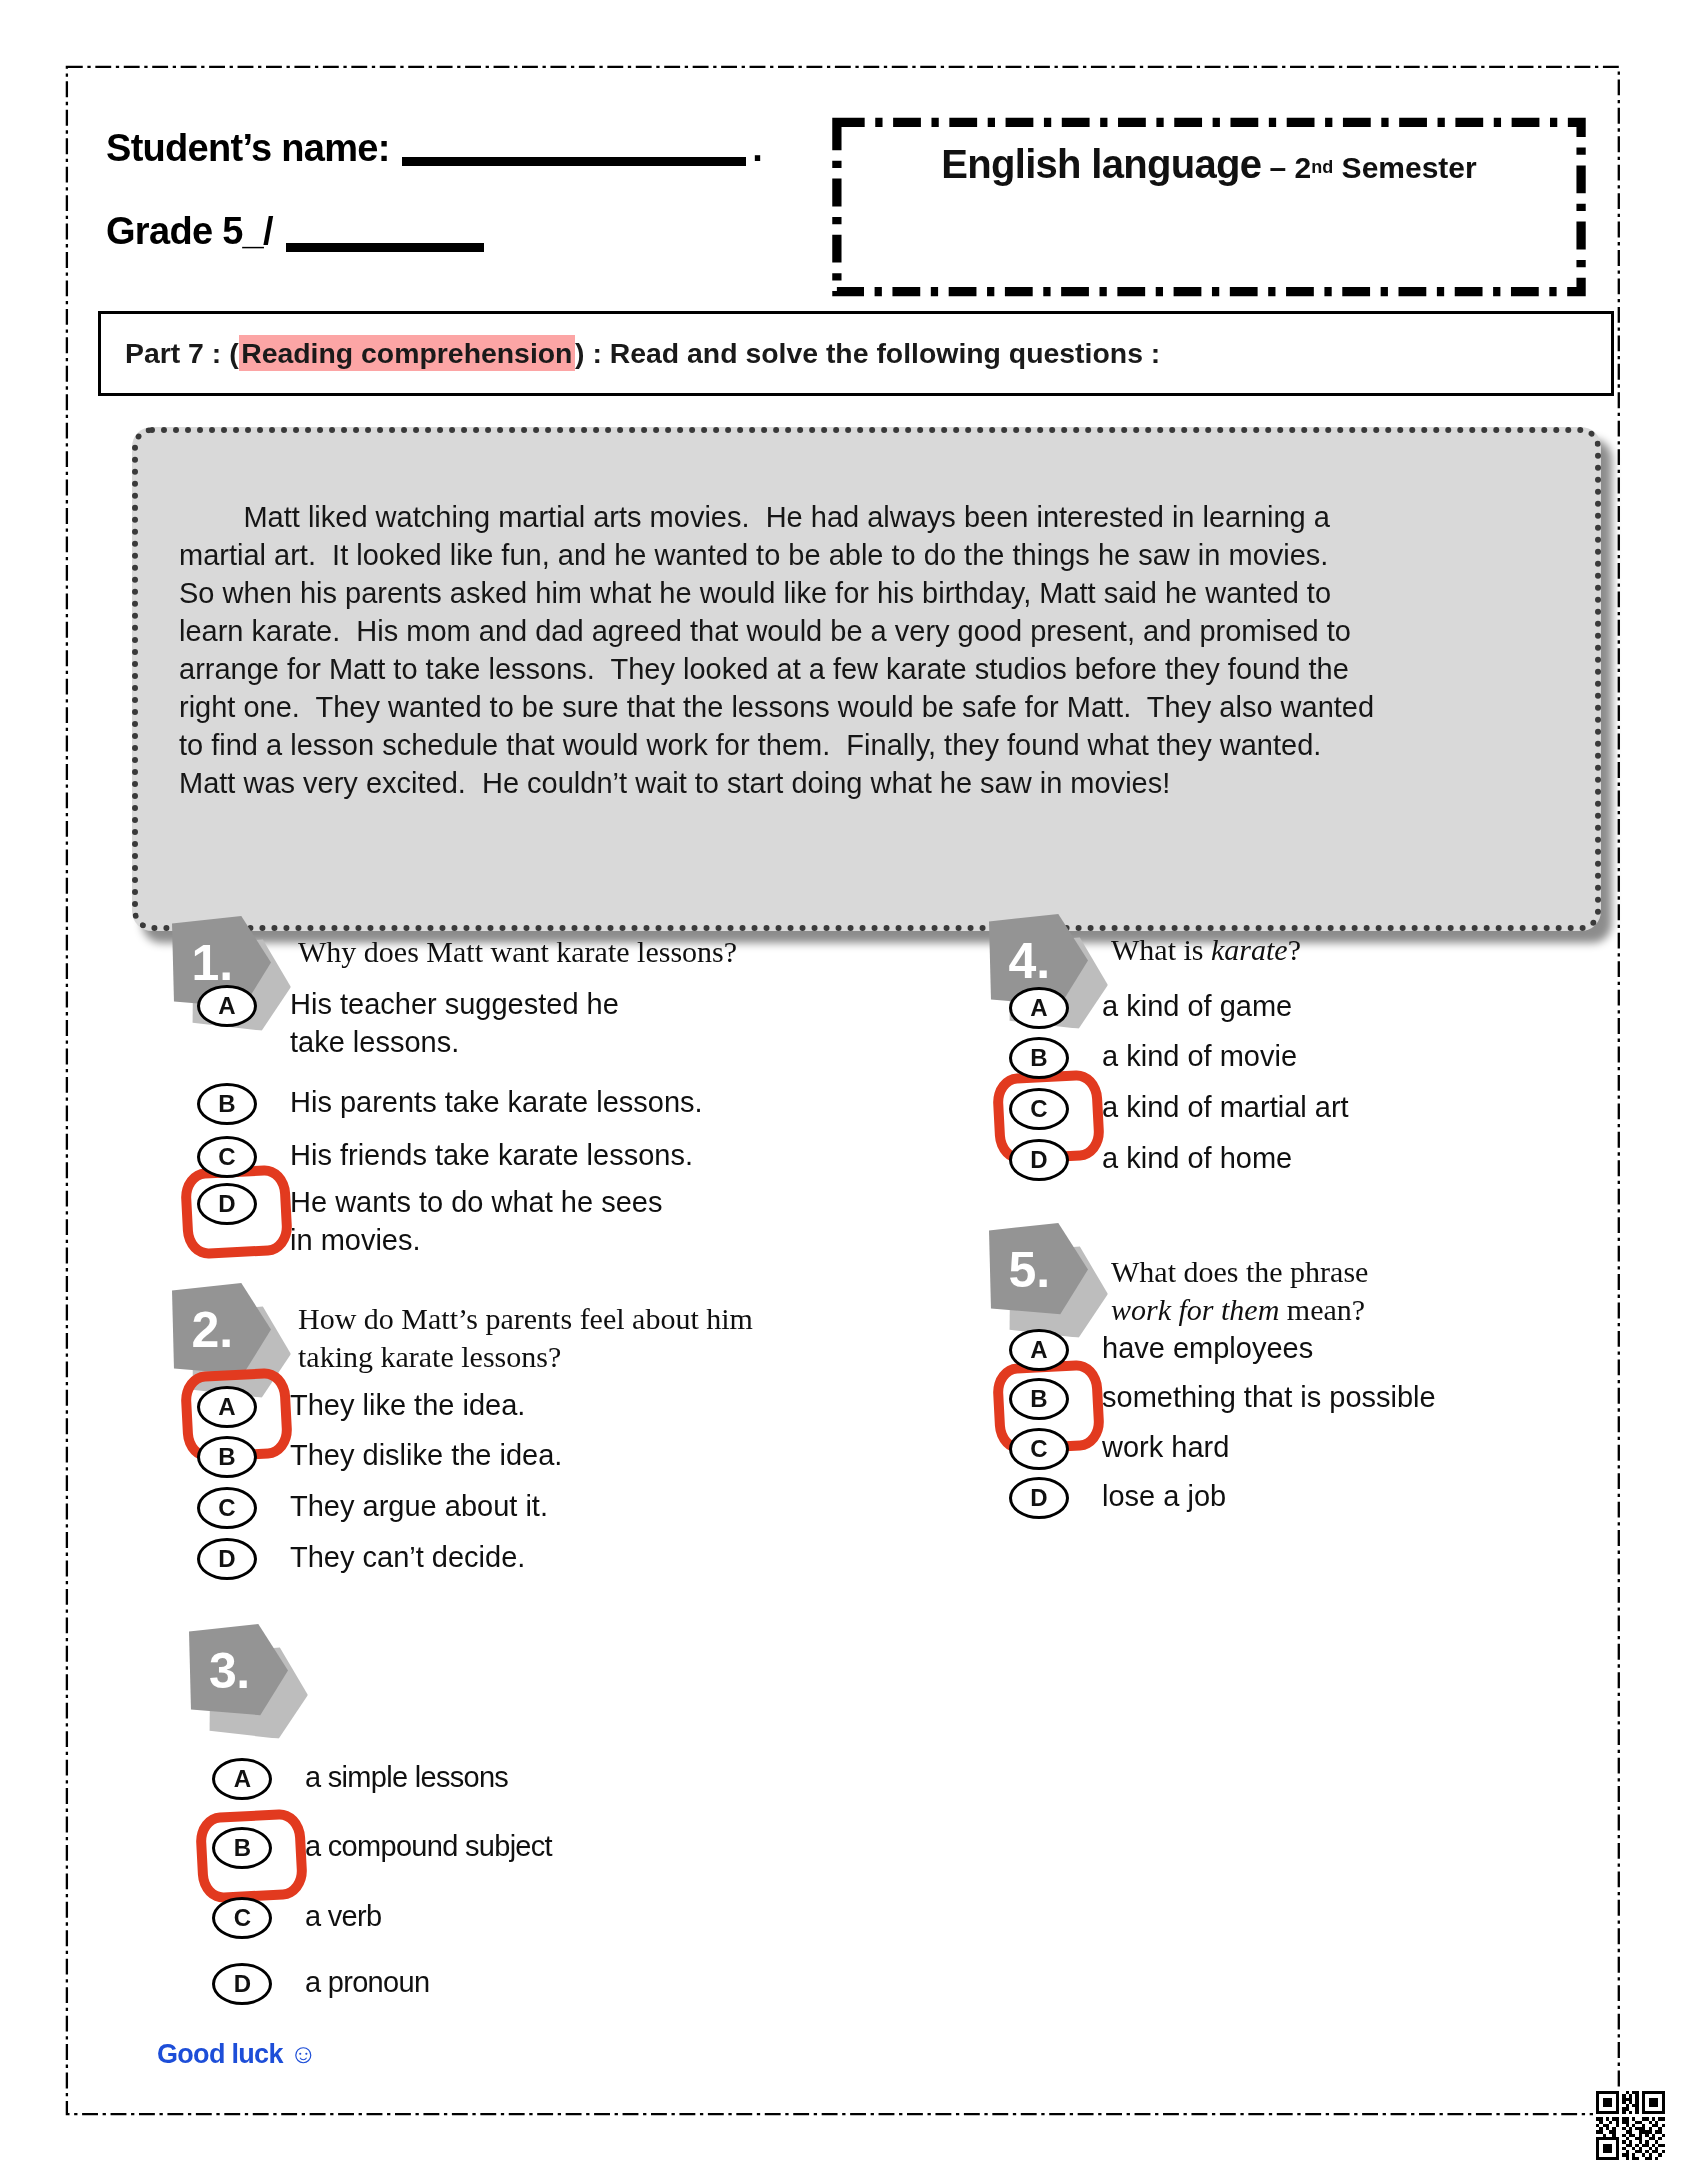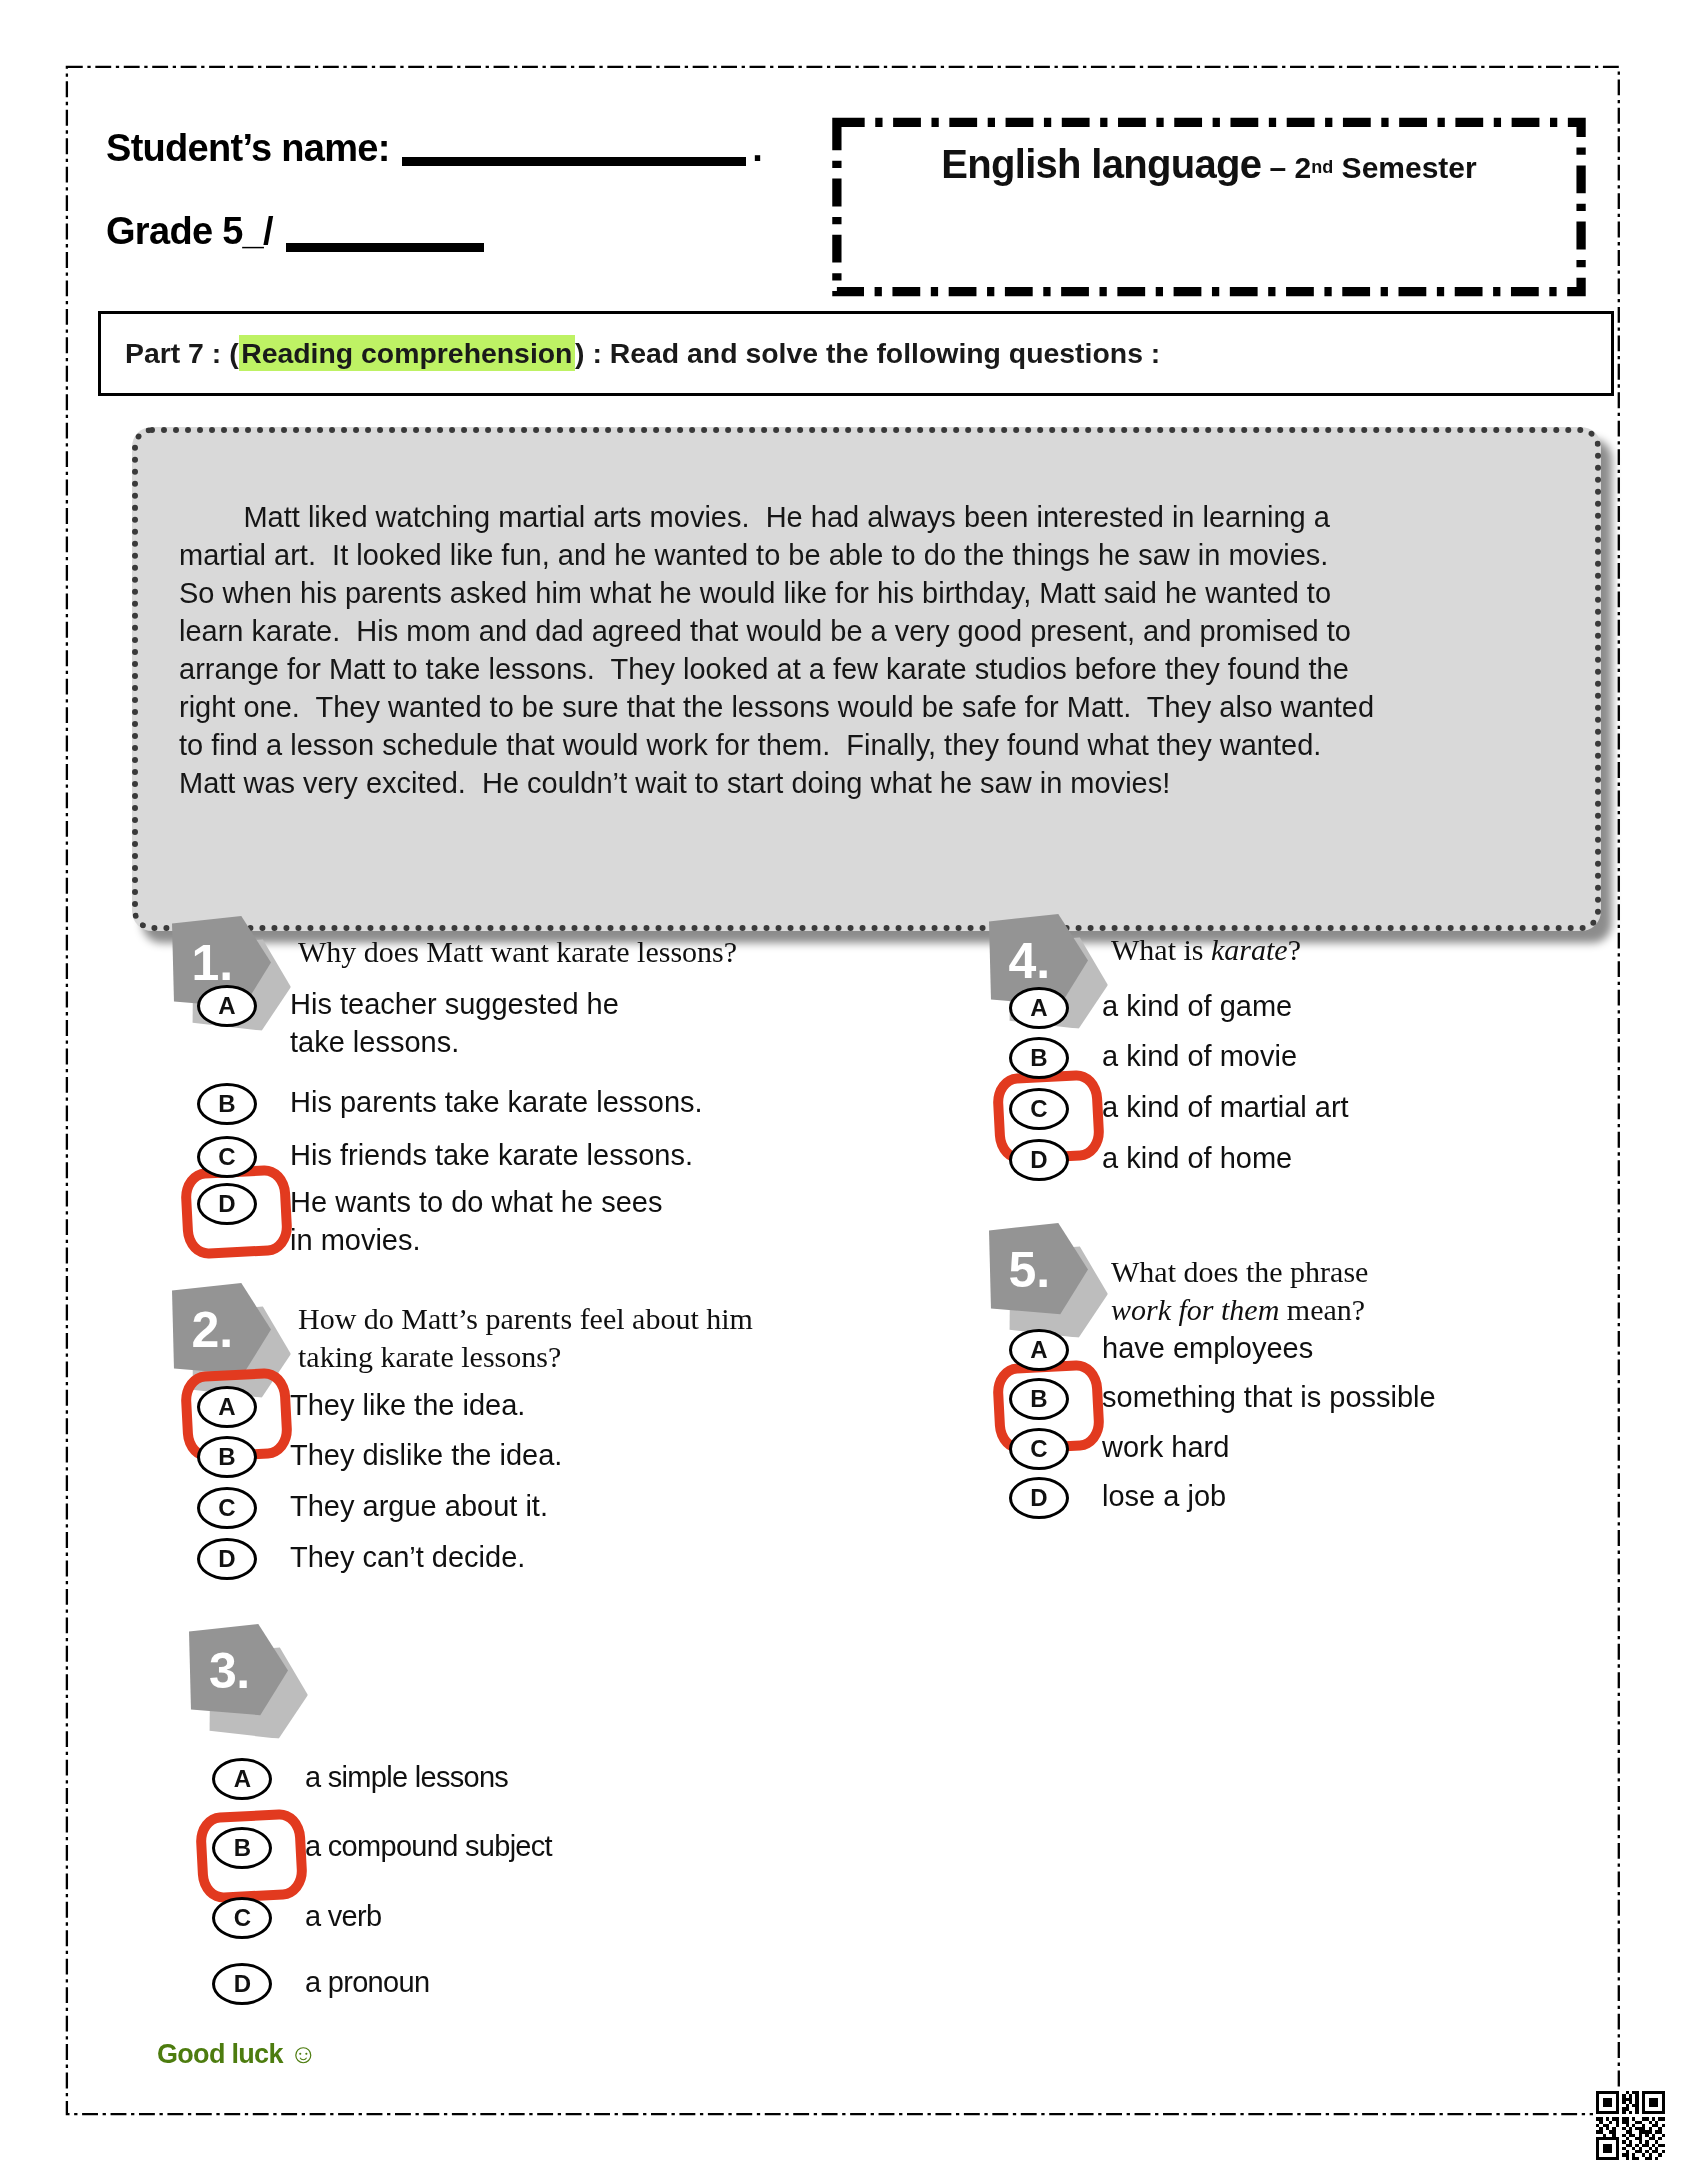--- a/index.html
+++ b/index.html
@@ -19,21 +19,21 @@
              box-sizing:border-box;display:flex;justify-content:center;align-items:flex-start;
              padding-top:20px;}
   .title-main{font-size:40px;font-weight:bold;letter-spacing:-0.7px;}
   .title-rest{font-size:30px;font-weight:bold;}
   .title-sup{font-size:18px;font-weight:bold;vertical-align:super;margin-top:27px;}
 
   
   .part1{position:absolute;left:98px;top:311px;width:1516px;height:85px;border:3.3px solid #000;
          box-sizing:border-box;display:flex;align-items:center;padding-left:24px;
          font-size:28.4px;font-weight:bold;color:#1a1a1a;}
-  .hl{background:#bef264;padding:2px 2.6px;}
+  .hl{background:#fca5a5;padding:2px 2.6px;}
 
   
   .passage{position:absolute;left:132px;top:427px;width:1469px;height:504px;background:#d9d9d9;
            border:6px dotted #3a3a3a;border-radius:20px;box-shadow:10.6px 12px 8px rgba(0,0,0,.45);
            box-sizing:border-box;padding:26.5px 41px;font-size:29px;line-height:38px;color:#161616;
            white-space:pre-wrap;}
 
   
   .q{position:absolute;width:820px;}
   .badge{position:absolute;left:0;top:0;width:99px;height:93px;}
@@ -53,21 +53,21 @@
   .opt{position:absolute;display:flex;align-items:flex-start;}
   .marker{flex:none;width:54px;height:36px;border:3.3px solid #000;border-radius:50%;background:#fff;
           display:flex;align-items:center;justify-content:center;font-size:24px;font-weight:bold;
           position:relative;z-index:1;}
   .opt-text{margin-left:33px;font-size:29px;line-height:38px;color:#101010;padding-top:0;}
   .opt-line{display:block;white-space:nowrap;}
   .red-circle{position:absolute;left:-14.6px;top:-16.5px;width:89px;height:70px;
               border:10px solid #e23a1f;border-radius:25px/29px;transform:rotate(-3deg);z-index:0;}
 
   .goodluck{position:absolute;left:157px;top:2039px;font-size:27px;font-weight:bold;
-            letter-spacing:-0.7px;color:#4d7c0f;}
+            letter-spacing:-0.7px;color:#1d4ed8;}
 
   .qr{position:absolute;left:1593px;top:2088px;width:74px;height:74px;background:#fff;
       display:flex;align-items:center;justify-content:center;}
 </style>
 </head>
 <body>
 
 <div class="page">
 
   <svg class="frame-svg" width="1687" height="2183" viewBox="0 0 2550 3300">

